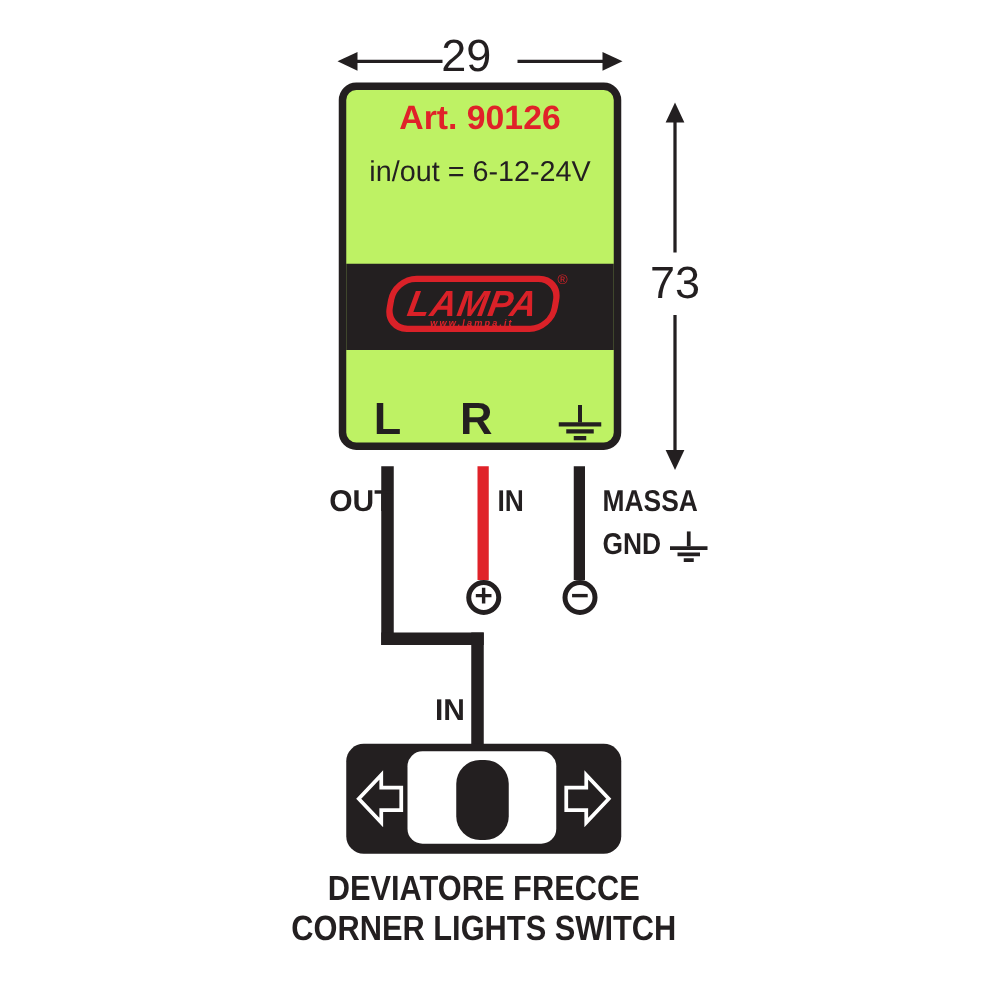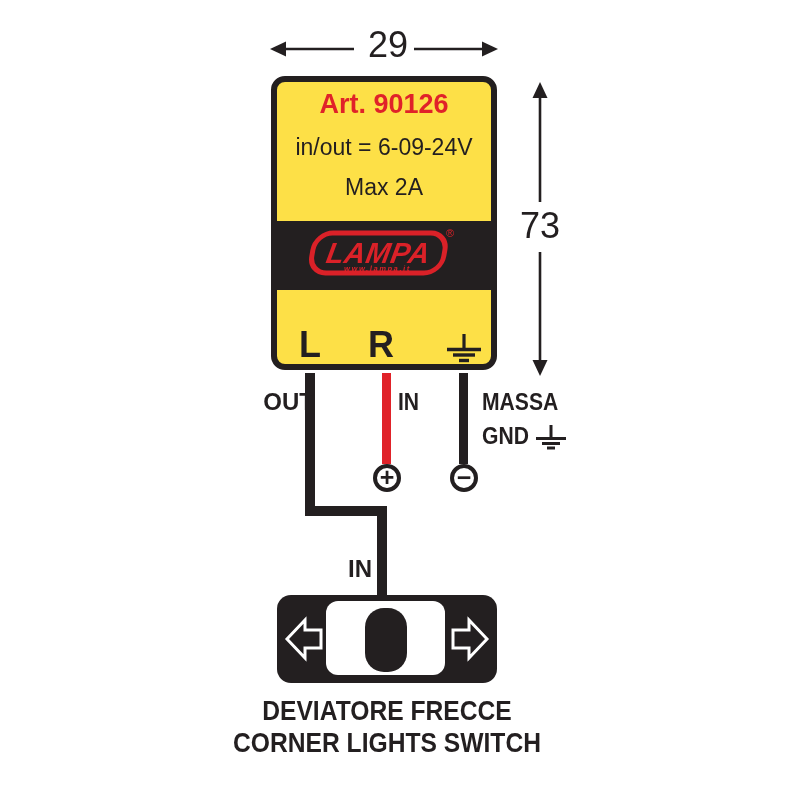--- a/index.html
+++ b/index.html
@@ -16,24 +16,24 @@
     color:var(--ink-black);
     overflow:hidden;
   }
   .abs{position:absolute;}
   .dim-label{
     font-size:36px;font-weight:400;color:var(--ink-black);
     text-align:center;line-height:1;
   }
   
   .module-box{
-    left:271px;top:76px;width:226px;height:294px;
+    left:271px;top:66px;width:226px;height:294px;
     box-sizing:border-box;
     border:6px solid var(--ink-black);
-    border-radius:14px;background:#fde047;
+    border-radius:14px;background:#bef264;
   }
   .module-inner{position:absolute;left:0;top:0;right:0;bottom:0;}
   .art-number{
     left:0;top:8px;width:100%;text-align:center;
     font-size:27px;font-weight:700;color:var(--accent-red);line-height:1.1;
   }
   .spec-line{
     left:0;width:100%;text-align:center;
     font-size:23px;font-weight:400;color:var(--ink-black);line-height:1.1;
   }
@@ -87,35 +87,34 @@
 <body>
 
 <div class="canvas">
 
   <svg class="abs" style="left:266px;top:36px;" width="236" height="26" viewBox="0 0 236 26">
     <line x1="16" y1="13" x2="88" y2="13" stroke="#231f20" stroke-width="2.6"></line>
     <polygon points="4,13 20,5.5 20,20.5" fill="#231f20"></polygon>
     <line x1="148" y1="13" x2="220" y2="13" stroke="#231f20" stroke-width="2.6"></line>
     <polygon points="232,13 216,5.5 216,20.5" fill="#231f20"></polygon>
   </svg>
-  <div class="abs dim-label" style="left:338px;top:27px;width:100px;">29</div>
+  <div class="abs dim-label" style="left:323px;top:27px;width:100px;">29</div>
 
   <svg class="abs" style="left:526px;top:80px;" width="28" height="298" viewBox="0 0 28 298">
     <line x1="14" y1="14" x2="14" y2="122" stroke="#231f20" stroke-width="2.6"></line>
     <polygon points="14,2 6.5,18 21.5,18" fill="#231f20"></polygon>
     <line x1="14" y1="172" x2="14" y2="284" stroke="#231f20" stroke-width="2.6"></line>
     <polygon points="14,296 6.5,280 21.5,280" fill="#231f20"></polygon>
   </svg>
   <div class="abs dim-label" style="left:510px;top:208px;width:60px;">73</div>
 
   <div class="abs module-box">
     <div class="module-inner">
       <div class="abs art-number">Art. 90126</div>
-      <div class="abs spec-line voltage">in/out = 6-09-24V</div>
-      <div class="abs spec-line maxcurrent">Max 2A</div>
+      <div class="abs spec-line voltage">in/out = 6-12-24V</div>
 
       <div class="abs brand-band">
         <svg width="214" height="69" viewBox="0 0 214 69">
           <g transform="translate(107,0)">
             <g transform="skewX(-10)">
               <rect x="-66" y="12" width="132" height="40" rx="17" fill="none" stroke="#da2128" stroke-width="5"></rect>
               <text x="0" y="42" text-anchor="middle" fill="#da2128" font-family="Liberation Sans, DejaVu Sans, sans-serif" font-size="29" font-weight="700" font-style="italic" letter-spacing="0.5">LAMPA</text>
               <text x="2" y="50" text-anchor="middle" fill="#da2128" font-family="Liberation Sans, DejaVu Sans, sans-serif" font-size="7.5" font-weight="700" letter-spacing="1.6">www.lampa.it</text>
             </g>
             <text x="66" y="16" text-anchor="middle" fill="#da2128" font-family="Liberation Sans, DejaVu Sans, sans-serif" font-size="11" font-weight="400">®</text>

